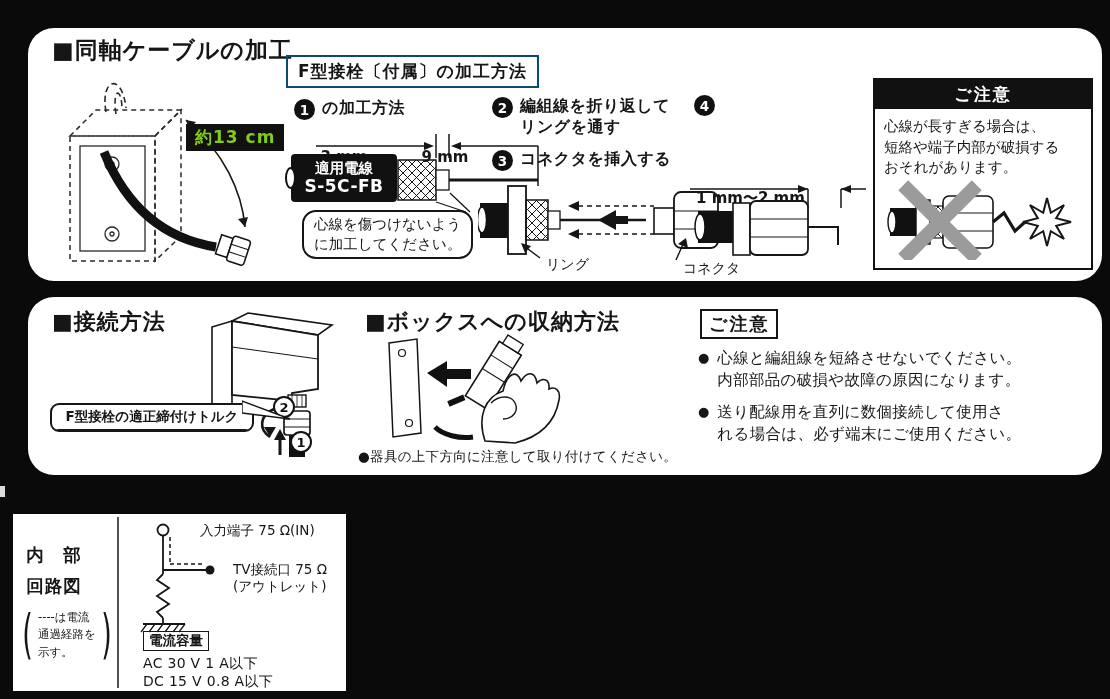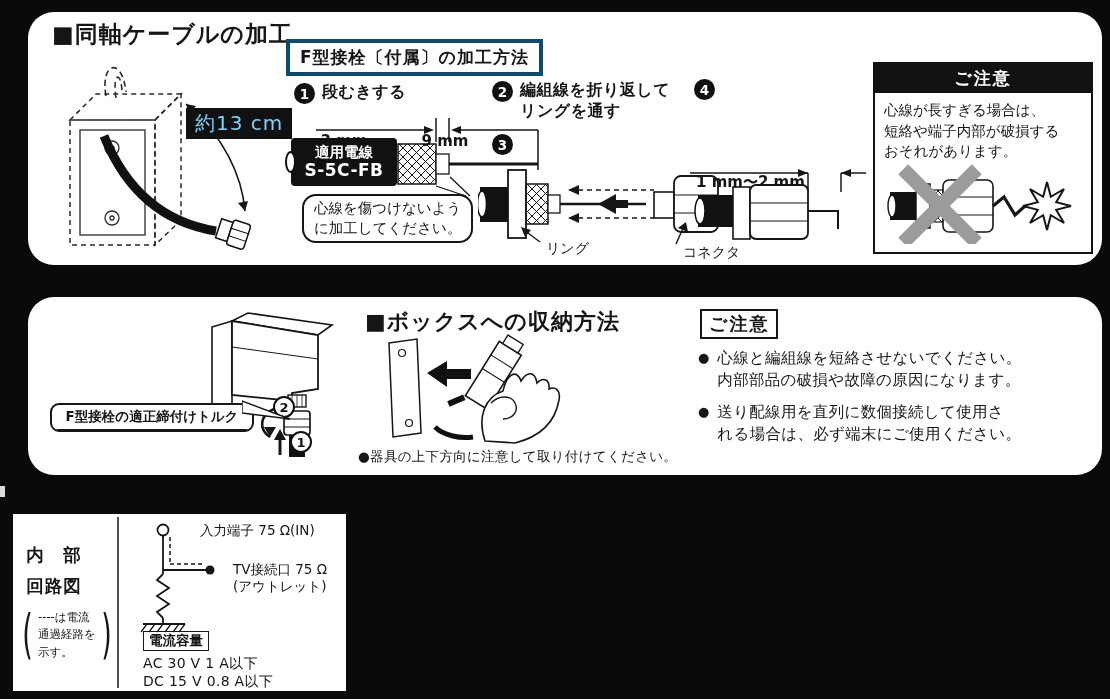--- a/index.html
+++ b/index.html
@@ -5,22 +5,22 @@
   html,body{margin:0;padding:0;background:#0a0a0a;}
   *{box-sizing:border-box;}
   .stage{position:relative;width:1110px;height:699px;background:#0a0a0a;overflow:hidden;
          font-family:"DejaVu Sans","Liberation Sans",sans-serif;color:#161616;}
   .abs{position:absolute;}
   .pre{white-space:pre-line;}
   .panel{position:absolute;background:#ffffff;border-radius:26px;}
   .heading{font-size:23px;font-weight:bold;letter-spacing:1px;}
   .heading2{font-size:22px;font-weight:bold;letter-spacing:1px;}
 
-  .len-label{background:#111;color:#7dd3fc;font-size:20px;font-weight:400;padding:2px 9px;letter-spacing:1px;}
-  .method-title{border:4px solid #0c4a6e;padding:3px 10px;font-size:17px;font-weight:600;letter-spacing:1px;}
+  .len-label{background:#111;color:#84cc16;font-size:17px;font-weight:700;padding:2px 9px;letter-spacing:1px;}
+  .method-title{border:2px solid #0c4a6e;padding:3px 10px;font-size:17px;font-weight:600;letter-spacing:1px;}
 
   .step{display:flex;gap:7px;align-items:flex-start;}
   .nbadge{width:21px;height:21px;border-radius:50%;background:#111;color:#fff;display:flex;
           align-items:center;justify-content:center;font-size:13.5px;font-weight:bold;flex:none;margin-top:1px;}
   .step .txt{font-size:16px;font-weight:600;line-height:1.3;letter-spacing:0.5px;}
 
   .dim{font-size:15px;font-weight:700;text-align:center;margin-top:28px;}
   .cable-label{background:#111;color:#fff;border-radius:4px;width:106px;height:48px;display:flex;
                flex-direction:column;align-items:center;justify-content:center;line-height:1.15;}
   .cable-label .l1{font-size:14.5px;font-weight:600;}
@@ -56,21 +56,21 @@
   .cap-box{border:1.5px solid #161616;padding:0 5px;font-size:13.5px;font-weight:600;display:inline-block;}
   .cap-lines{font-size:14px;font-weight:500;line-height:1.3;letter-spacing:0.3px;}
   .edge-mark{position:absolute;left:0;top:486px;width:5px;height:11px;background:#dcdcdc;}
   svg{display:block;}
 </style>
 </head>
 <body>
 
 <div class="stage">
 
-  <div class="panel" style="left:28px;top:12px;width:1074px;height:253px;">
+  <div class="panel" style="left:28px;top:28px;width:1074px;height:253px;">
 
     <div class="abs heading" style="left:24px;top:7px;">■同軸ケーブルの加工</div>
 
     <svg class="abs" style="left:6px;top:36px;" width="255" height="212" viewBox="0 0 255 212">
       <g stroke="#2a2a2a" fill="none" stroke-width="1.5" stroke-dasharray="5 4">
         <polygon points="36,72 62,46 147,46 121,72"></polygon>
         <rect x="36" y="72" width="85" height="125"></rect>
         <polygon points="121,72 147,46 147,172 121,197"></polygon>
       </g>
       <g stroke="#2a2a2a" fill="none" stroke-width="1.3">
@@ -94,21 +94,21 @@
       <path d="M152,56 C190,88 208,128 211,163" stroke="#161616" stroke-width="1.6" fill="none"></path>
       <polygon points="152,56 162,58 155,66" fill="#161616"></polygon>
       <polygon points="211,163 204,155 214,153" fill="#161616"></polygon>
     </svg>
     <div class="abs len-label" style="left:158px;top:96px;">約13 cm</div>
 
     <div class="abs method-title" style="left:258px;top:27px;">F型接栓〔付属〕の加工方法</div>
 
     <div class="abs step" style="left:266px;top:70px;">
       <span class="nbadge">1</span>
-      <span class="txt pre">段むきする</span>
+      <span class="txt pre">の加工方法</span>
     </div>
     <div class="abs dim" style="left:285px;top:92px;width:62px;">3 mm</div>
     <div class="abs dim" style="left:382px;top:92px;width:70px;">9 mm</div>
 
     <svg class="abs" style="left:258px;top:100px;" width="270" height="135" viewBox="0 0 270 135">
       <defs>
         <pattern id="xh1" width="9" height="9" patternUnits="userSpaceOnUse">
           <path d="M0,9 L9,0 M0,0 L9,9" stroke="#161616" stroke-width="1"></path>
         </pattern>
       </defs>
@@ -136,20 +136,21 @@
     <div class="abs callout pre" style="left:274px;top:182px;">心線を傷つけないよう
 に加工してください。</div>
 
     <div class="abs step" style="left:464px;top:68px;">
       <span class="nbadge">2</span>
       <span class="txt pre">編組線を折り返して
 リングを通す</span>
     </div>
     <div class="abs step" style="left:464px;top:121px;">
       <span class="nbadge">3</span>
+      <span class="txt">コネクタを挿入する</span>
     </div>
 
     <svg class="abs" style="left:450px;top:150px;" width="245" height="90" viewBox="0 0 245 90">
       <defs>
         <pattern id="xh2" width="9" height="9" patternUnits="userSpaceOnUse">
           <path d="M0,9 L9,0 M0,0 L9,9" stroke="#161616" stroke-width="1"></path>
         </pattern>
       </defs>
       <rect x="2" y="25" width="28" height="35" fill="#111"></rect>
       <ellipse cx="4" cy="42" rx="4.5" ry="13" fill="#fff" stroke="#111" stroke-width="1.5"></ellipse>
@@ -221,20 +222,21 @@
           <rect x="-52" y="-7" width="104" height="14" fill="#9b9b9b" transform="rotate(-45)"></rect>
         </g>
         <polyline points="109,42 120,33 131,51 141,42" fill="none" stroke="#161616" stroke-width="3.2"></polyline>
         <polygon fill="#fff" stroke="#161616" stroke-width="2" points="163,18 166.8,32.8 180,25 172.2,38.2 187,42 172.2,45.8 180,59 166.8,51.2 163,66 159.2,51.2 146,59 153.8,45.8 139,42 153.8,38.2 146,25 159.2,32.8"></polygon>
       </svg>
     </div>
   </div>
 
   <div class="panel" style="left:28px;top:297px;width:1074px;height:178px;">
 
+    <div class="abs heading2" style="left:24px;top:10px;">■接続方法</div>
 
     <svg class="abs" style="left:168px;top:10px;" width="150" height="150" viewBox="0 0 150 150">
       <polygon points="16,20 36,14 36,104 16,110" fill="#fff" stroke="#161616" stroke-width="1.6"></polygon>
       <polygon points="36,14 52,6 136,18 122,28" fill="#fff" stroke="#161616" stroke-width="1.6"></polygon>
       <polygon points="36,14 122,28 122,82 96,86 96,94 36,88" fill="#fff" stroke="#161616" stroke-width="1.8"></polygon>
       <line x1="36" y1="40" x2="122" y2="52" stroke="#161616" stroke-width="1"></line>
       <rect x="92" y="88" width="18" height="12" fill="#fff" stroke="#161616" stroke-width="1.4"></rect>
       <line x1="96" y1="88" x2="96" y2="100" stroke="#161616" stroke-width="0.8"></line>
       <line x1="101" y1="88" x2="101" y2="100" stroke="#161616" stroke-width="0.8"></line>
       <line x1="106" y1="88" x2="106" y2="100" stroke="#161616" stroke-width="0.8"></line>

